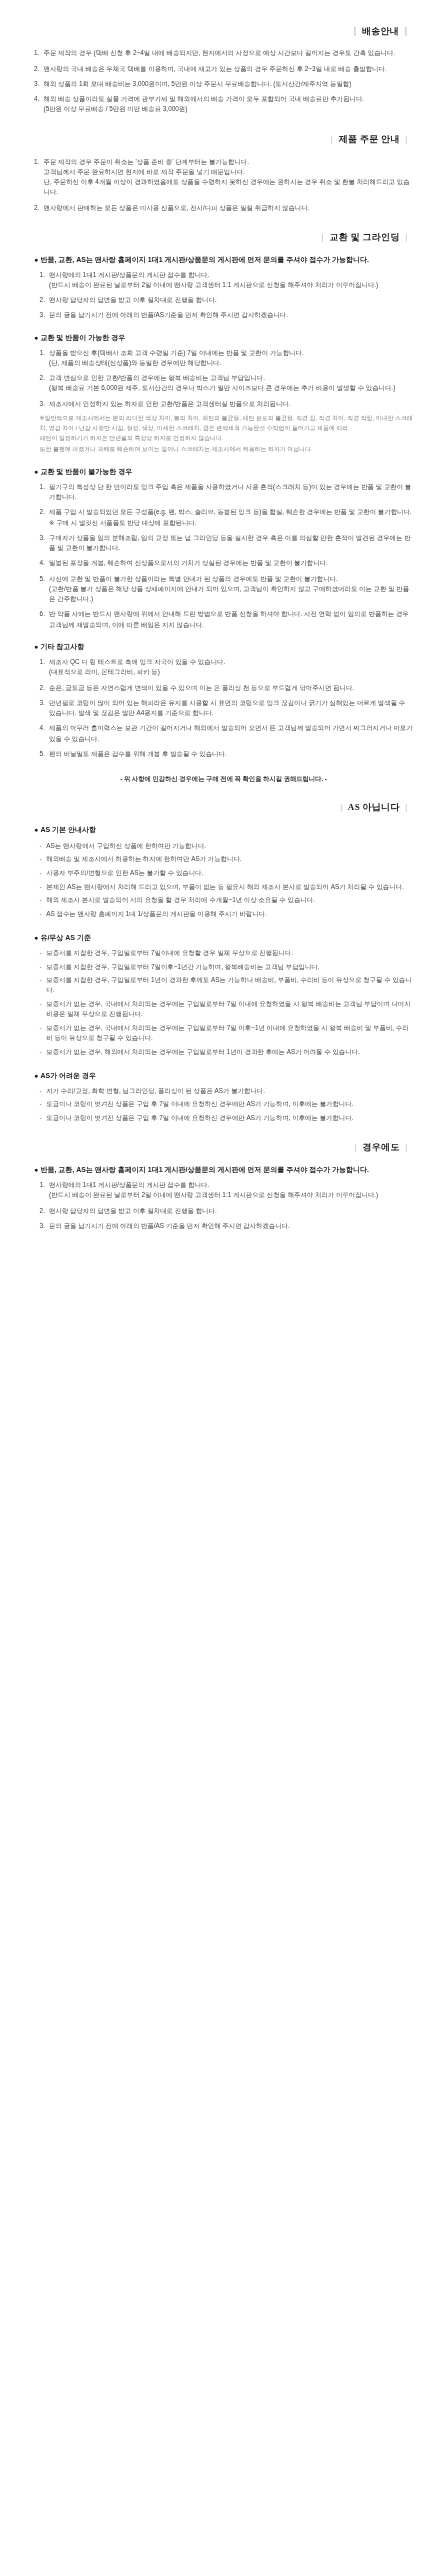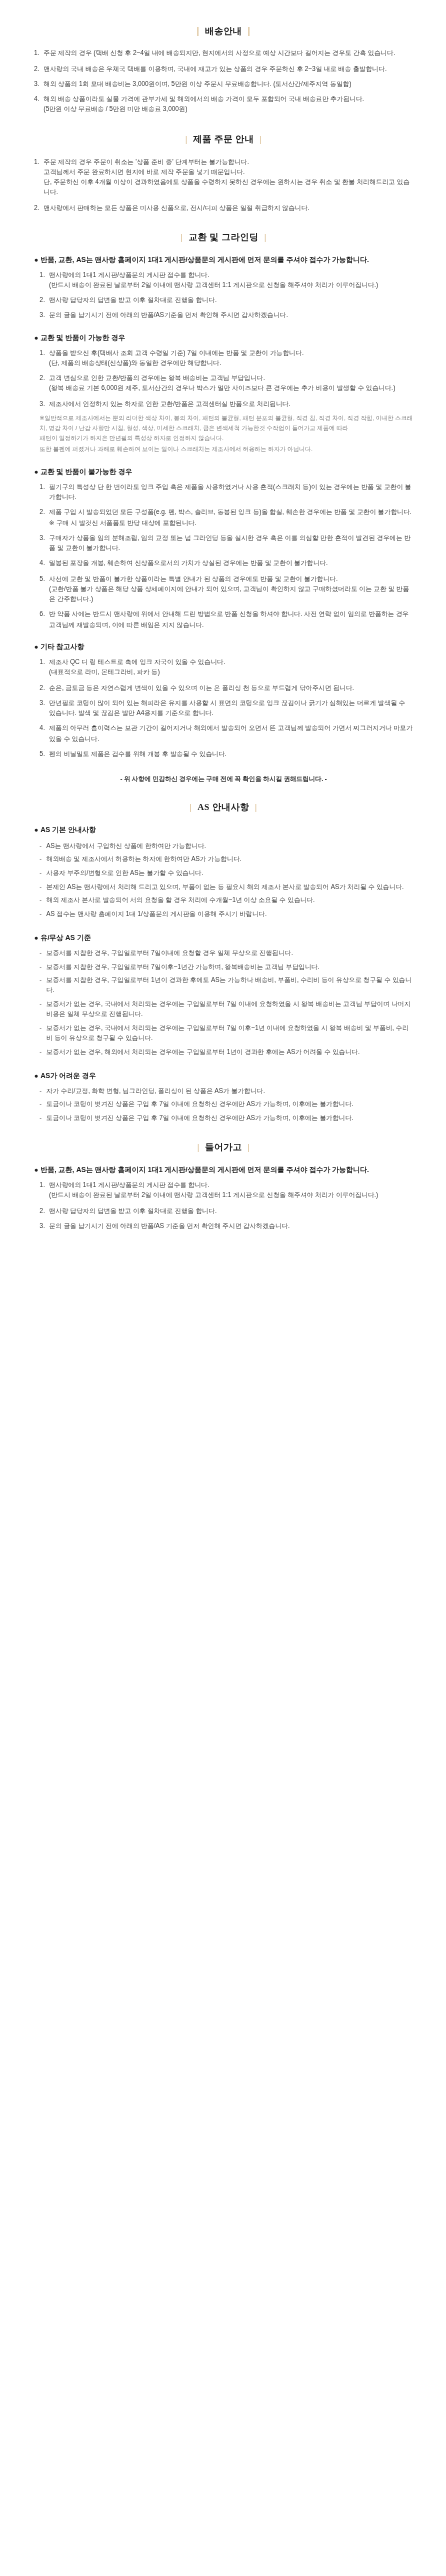--- a/index.html
+++ b/index.html
@@ -14,21 +14,21 @@
     font-size: 6.7px;
     line-height: 1.55;
   }
   .page {
     width: 447px;
     margin: 0 auto;
     padding: 10px 34px 22.3px 34px;
   }
   
   .sec-head {
-    text-align: center;
+    text-align: right;
     margin: 14.5px 0 10px 0;
     font-size: 9px;
     font-weight: bold;
     color: #222222;
     letter-spacing: 0.3px;
   }
   .sec-head .bar {
     color: #c9a062;
     font-weight: normal;
     padding: 0 5.6px;
@@ -195,21 +195,21 @@
 (대표적으로 라미, 몬테그라비, 파카 등)</span></li>
       <li><span class="num">2.</span><span>순은, 금도금 등은 자연스럽게 변색이 있을 수 있으며 이는 온 폴리싱 천 등으로 부드럽게 닦아주시면 됩니다.</span></li>
       <li><span class="num">3.</span><span style="white-space:pre-line">만년필로 코팅이 많이 되어 있는 해피라은 유지를 사용할 시 표면의 코팅으로 잉크 끊김이나 긁기가 심해있는 더르게 발색될 수 있습니다. 발색 및 끊김은 발만 A4용지를 기준으로 합니다.</span></li>
       <li><span class="num">4.</span><span>제품의 아무러 흠이력스는 보관 기간이 길어지거나 해외에서 발송되어 오면서 뜬 고객님께 발송되어 가면서 찌그러지거나 마모가 있을 수 있습니다.</span></li>
       <li><span class="num">5.</span><span>펜의 비닐밀도 제품은 검수를 위해 개봉 후 발송될 수 있습니다.</span></li>
     </ol>
     <div class="callout">- 위 사항에 민감하신 경우에는 구매 전에 꼭 확인을 하시길 권해드립니다. -</div>
   </div>
 
   <div class="sec-head sec-head-big">
-    <span class="bar">|</span><span>AS 안내사항</span><span class="bar">|</span>
+    <span class="bar">|</span><span>AS 아닙니다</span><span class="bar">|</span>
   </div>
 
   <div class="as-block">
     <div class="blk-title"><span class="dot">●</span><span>AS 기본 안내사항</span></div>
     <ul class="dashlist dash">
       <li>AS는 맨사랑에서 구입하신 상품에 한하여만 가능합니다.</li>
       <li>해외배송 및 제조사에서 허용하는 하자에 한하여만 AS가 가능합니다.</li>
       <li>사용자 부주의/변형으로 인한 AS는 불가할 수 있습니다.</li>
       <li>본제인 AS는 맨사랑에서 처리해 드리고 있으며, 부품이 없는 등 필요시 해외 제조사 본사로 발송되어 AS가 처리될 수 있습니다.</li>
       <li>해외 제조사 본사로 발송되어 서의 요청을 할 경우 처리에 수개월~1년 이상 소요될 수 있습니다.</li>
@@ -232,21 +232,21 @@
   <div class="as-block">
     <div class="blk-title"><span class="dot">●</span><span>AS가 어려운 경우</span></div>
     <ul class="dashlist dash">
       <li>자가 수리/교정, 화학 변형, 님그라인딩, 폴리싱이 된 상품은 AS가 불가합니다.</li>
       <li>도금이나 코팅이 벗겨진 상품은 구입 후 7일 이내에 요청하신 경우에만 AS가 가능하며, 이후에는 불가합니다.</li>
       <li>도금이나 코팅이 벗겨진 상품은 구입 후 7일 이내에 요청하신 경우에만 AS가 가능하며, 이후에는 불가합니다.</li>
     </ul>
   </div>
 
   <div class="sec-head sec-head-big">
-    <span class="bar">|</span><span>들어가고</span><span class="bar">|</span>
+    <span class="bar">|</span><span>경우에도</span><span class="bar">|</span>
   </div>
 
   <div class="blk">
     <div class="blk-title"><span class="dot">●</span><span style="white-space:pre-line">반품, 교환, AS는 맨사랑 홈페이지 1대1 게시판/상품문의 게시판에 먼저 문의를 주셔야 접수가 가능합니다.</span></div>
     <ol class="numlist" style="padding-left:5.6px">
       <li><span class="num">1.</span><span style="white-space:pre-line">맨사랑에의 1대1 게시판/상품문의 게시판 접수를 합니다.
 (반드시 배송이 완료된 날로부터 2일 이내에 맨사랑 고객센터 1:1 게시판으로 신청을 해주셔야 처리가 이루어집니다.)</span></li>
       <li><span class="num">2.</span><span>맨사랑 담당자의 답변을 받고 이후 절차대로 진행을 합니다.</span></li>
       <li><span class="num">3.</span><span>문의 글을 남기시기 전에 아래의 반품/AS 기준을 먼저 확인해 주시면 감사하겠습니다.</span></li>
     </ol>

